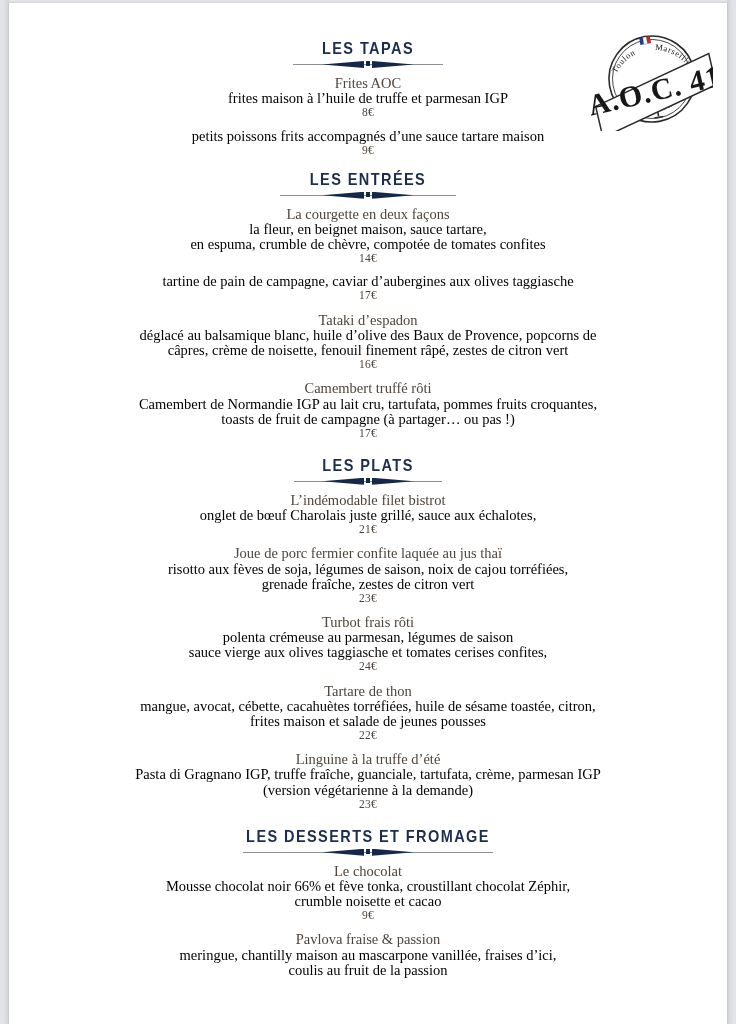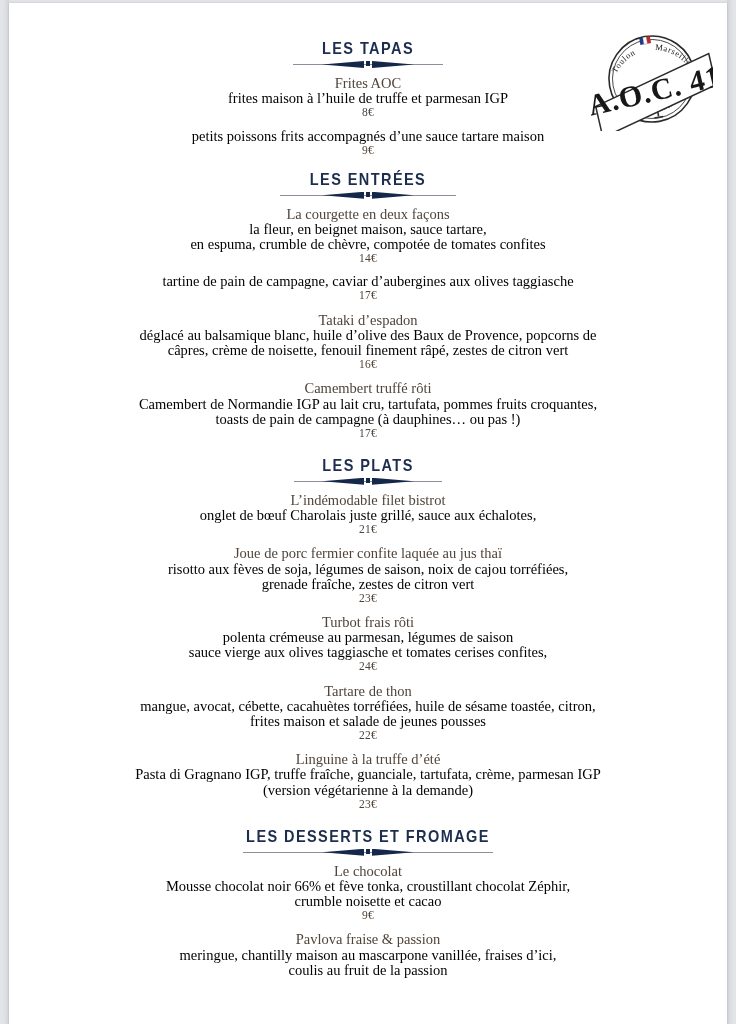--- a/index.html
+++ b/index.html
@@ -223,21 +223,21 @@
         </div>
         <div class="item">
           <div class="name">Tataki d’espadon</div>
           <div class="desc">déglacé au balsamique blanc, huile d’olive des Baux de Provence, popcorns de</div>
           <div class="desc">câpres, crème de noisette, fenouil finement râpé, zestes de citron vert</div>
           <div class="price">16€</div>
         </div>
         <div class="item">
           <div class="name">Camembert truffé rôti</div>
           <div class="desc">Camembert de Normandie IGP au lait cru, tartufata, pommes fruits croquantes,</div>
-          <div class="desc">toasts de pain de campagne (à dauphines… ou pas !)</div>
+          <div class="desc">toasts de fruit de campagne (à partager… ou pas !)</div>
           <div class="price">17€</div>
         </div>
       </div>
       <div class="section sec-plats">
         <div class="sec-head">LES PLATS</div>
         <div class="divider w-plats">
           <span class="bar"></span>
           <span class="wedge-l"></span>
           <span class="dot"></span>
           <span class="wedge-r"></span>

